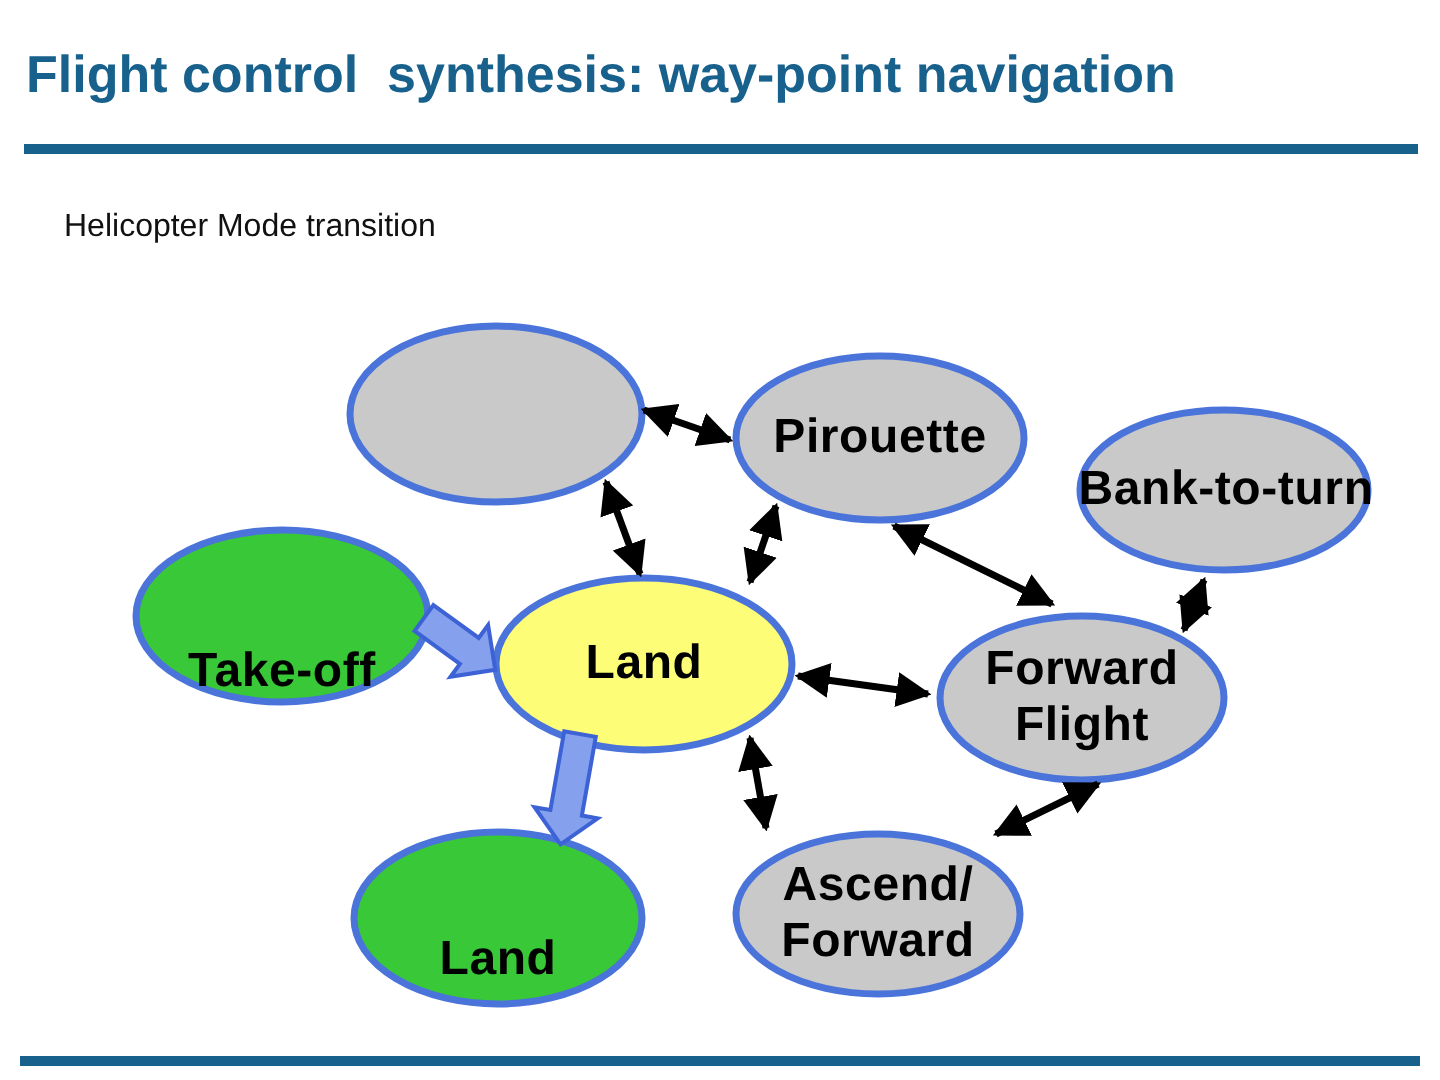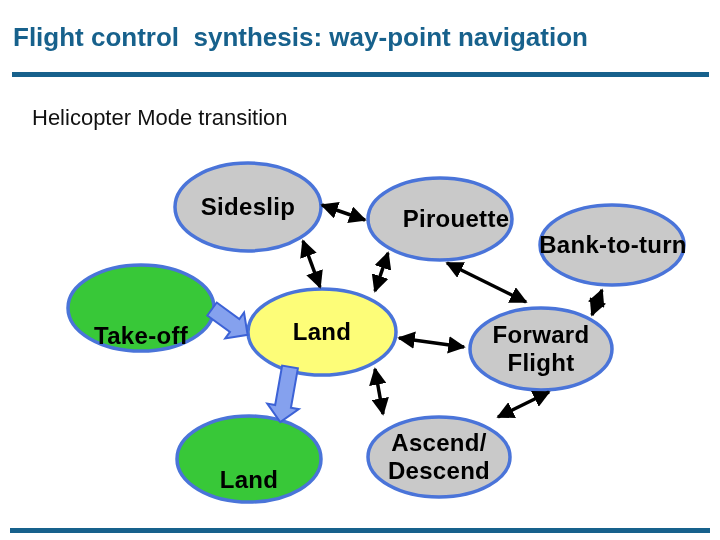--- a/index.html
+++ b/index.html
@@ -14,42 +14,42 @@
   .slide-title {
     position:absolute; left:13px; top:23px;
     font-size:26px; font-weight:bold; line-height:1.15;
     white-space:pre; letter-spacing:0px;
   }
   .title-rule {
     position:absolute; left:12px; top:72px; width:697px; height:5px;
   }
   .subtitle {
     position:absolute; left:32px; top:105px;
-    font-size:22px; color:#111111; white-space:pre;
+    font-size:16px; color:#111111; white-space:pre;
   }
   .bottom-rule {
     position:absolute; left:10px; top:528px; width:700px; height:5px;
   }
 
   svg.diagram { position:absolute; left:0; top:0; width:720px; height:540px; }
   svg.diagram ellipse { stroke:#4a74d9; stroke-width:3.5px; }
   svg.diagram line.edge { stroke:#000000; stroke-width:3.5px; }
   svg.diagram path.block-arrow { stroke:#3c62d6; stroke-width:2px; }
 
   .node-label {
     position:absolute;
     display:flex; align-items:center; justify-content:center;
     text-align:center;
     font-size:24px; font-weight:bold; color:#000000;
     letter-spacing:0.3px; line-height:1.17;
     white-space:pre-line;
     pointer-events:none;
   }
   .lbl-sideslip        { left:168px; top:187px; width:160px; height:40px; }
-  .lbl-pirouette       { left:376px; top:199px; width:160px; height:40px; }
+  .lbl-pirouette       { left:360px; top:199px; width:160px; height:40px; }
   .lbl-bank-to-turn    { left:524px; top:225px; width:178px; height:40px;text-align:right; }
   .lbl-take-off        { left:61px;  top:288px; width:160px; height:40px;margin-top:28px; }
   .lbl-hover           { left:242px; top:312px; width:160px; height:40px; }
   .lbl-forward-flight  { left:461px; top:321px; width:160px; height:56px; }
   .lbl-land            { left:169px; top:439px; width:160px; height:40px;margin-top:21px; }
   .lbl-ascend-descend  { left:359px; top:429px; width:160px; height:56px; }
 </style>
 </head>
 <body>
 
@@ -83,25 +83,24 @@
     <line class="edge" x1="447" y1="263" x2="526" y2="302" marker-start="url(#ah)" marker-end="url(#ah)"></line>
     <line class="edge" x1="602" y1="290" x2="592" y2="315" marker-start="url(#ah)" marker-end="url(#ah)"></line>
     <line class="edge" x1="399" y1="338" x2="464" y2="347" marker-start="url(#ah)" marker-end="url(#ah)"></line>
     <line class="edge" x1="375" y1="369" x2="383" y2="414" marker-start="url(#ah)" marker-end="url(#ah)"></line>
     <line class="edge" x1="549" y1="392" x2="498" y2="417" marker-start="url(#ah)" marker-end="url(#ah)"></line>
 
     <path class="block-arrow" d="M0,-8 L28,-8 L28,-16 L44,0 L28,16 L28,8 L0,8 Z" transform="translate(212,309) rotate(36)" fill="#85a1ee"></path>
     <path class="block-arrow" d="M0,-8 L40,-8 L40,-16 L56,0 L40,16 L40,8 L0,8 Z" transform="translate(290,367) rotate(100)" fill="#85a1ee"></path>
   </svg>
 
-  <div class="node-label lbl-sideslip">Sideslip</div>
   <div class="node-label lbl-pirouette">Pirouette</div>
   <div class="node-label lbl-bank-to-turn">Bank-to-turn</div>
   <div class="node-label lbl-take-off">Take-off</div>
   <div class="node-label lbl-hover">Land</div>
   <div class="node-label lbl-forward-flight">Forward
 Flight</div>
   <div class="node-label lbl-land">Land</div>
   <div class="node-label lbl-ascend-descend">Ascend/
-Descend</div>
+Forward</div>
 
   <div class="bottom-rule" style="background-color: rgb(23, 97, 140);"></div>
 </div>
 
 </body></html>

